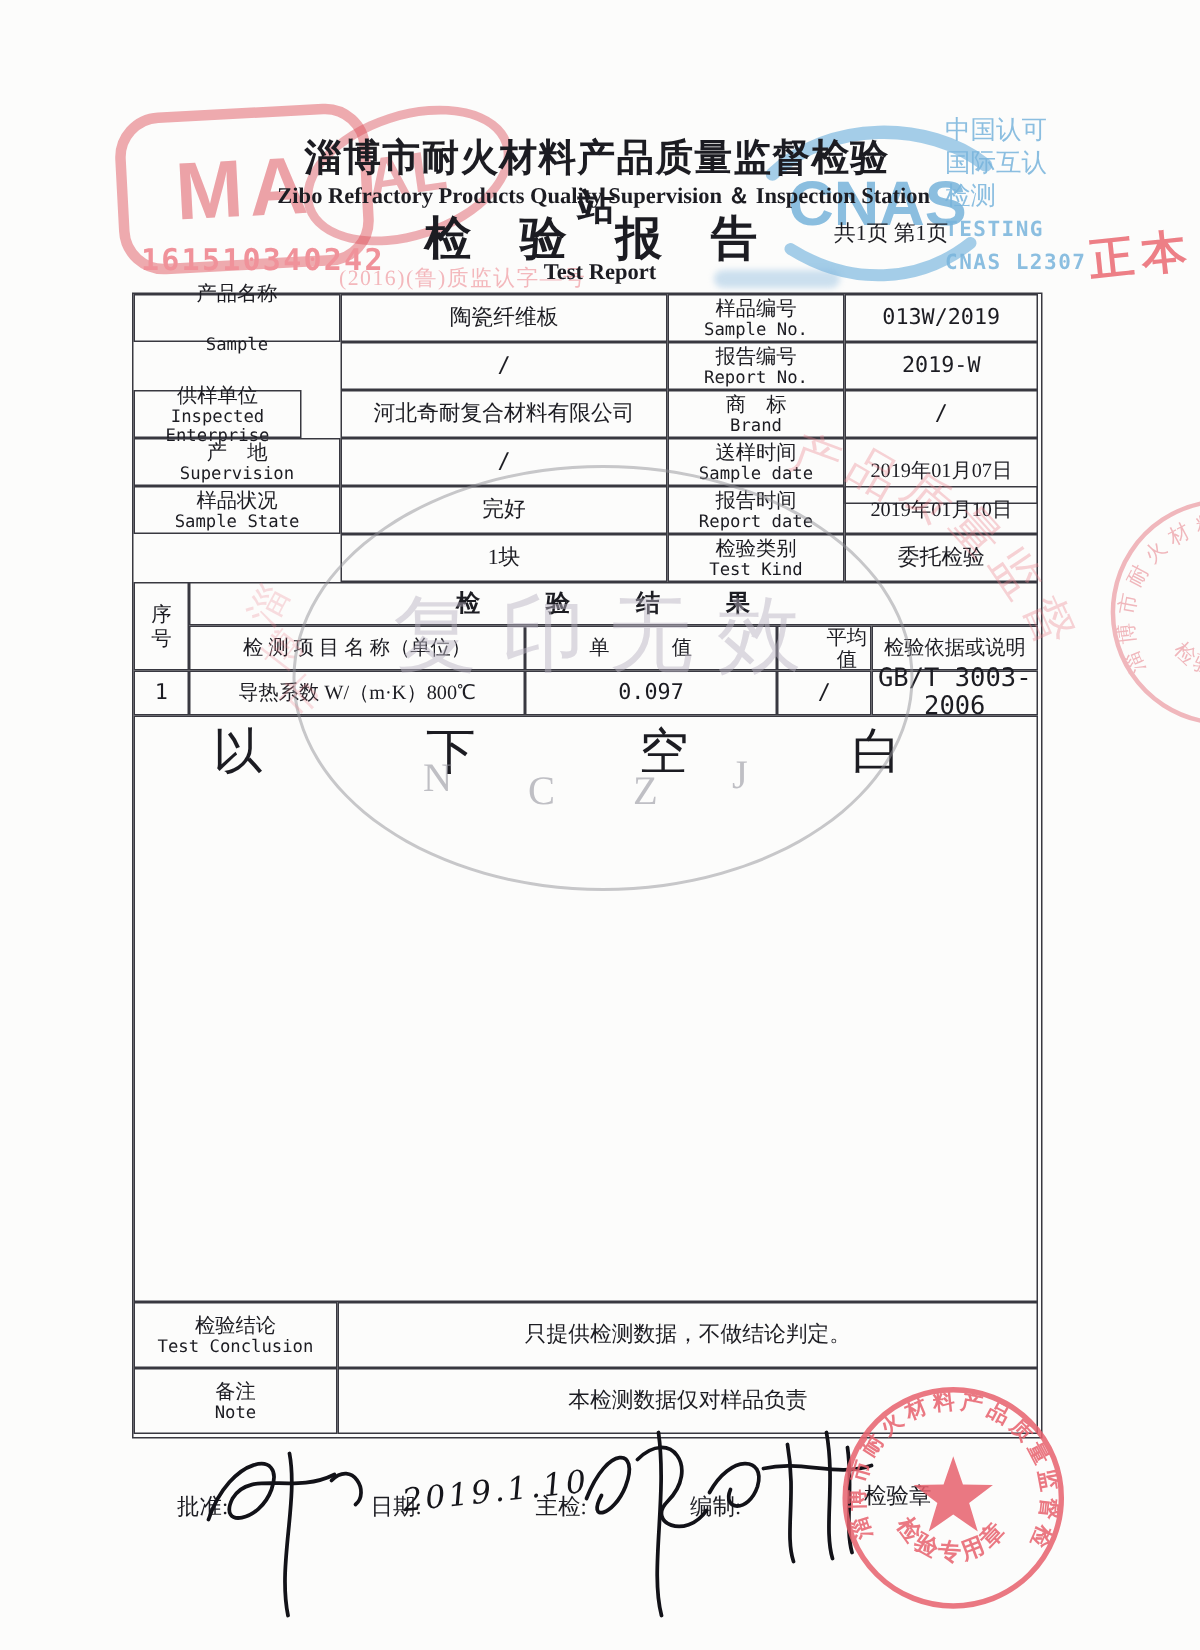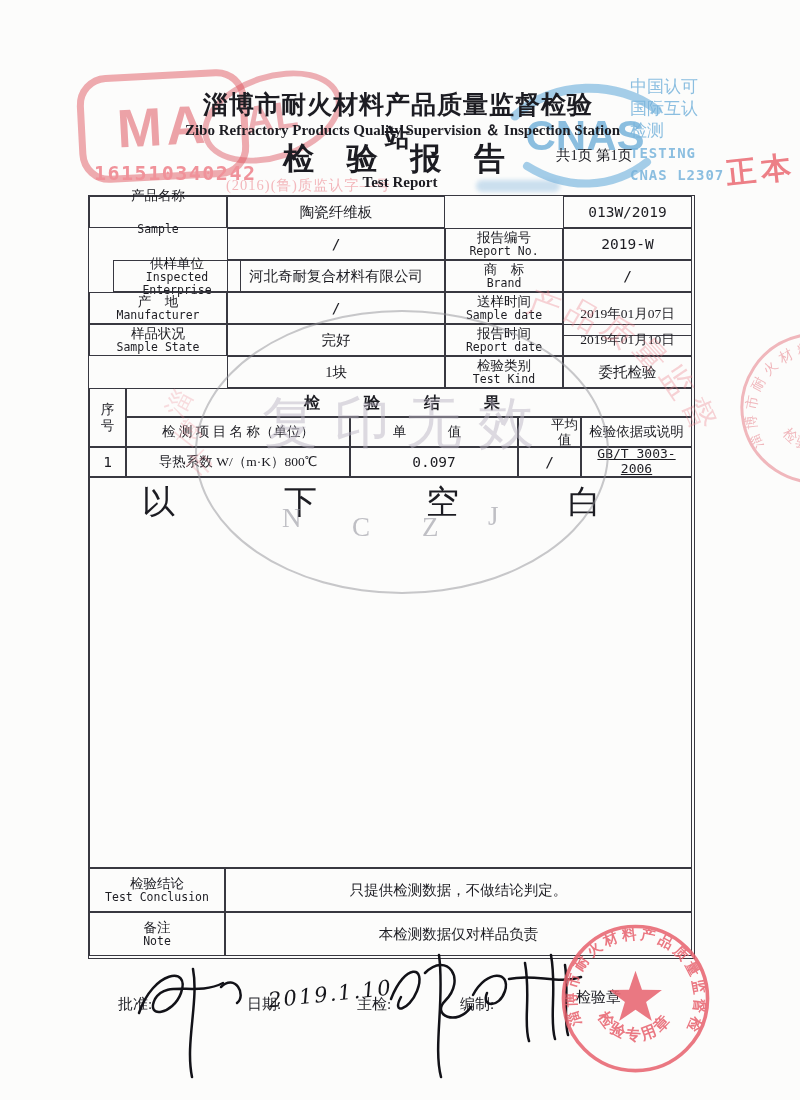--- a/index.html
+++ b/index.html
@@ -124,53 +124,57 @@
 
   <div class="abs frame"></div>
 
   <div class="cell" style="left:89px;top:196px;width:138px;height:32px;gap:20px;">
     <span class="cn">产品名称</span>
     <span class="en">Sample</span>
   </div>
   <div class="cell" style="left:227px;top:196px;width:218px;height:32px;">
     <span class="val">陶瓷纤维板</span>
   </div>
+  <div class="cell" style="left:445px;top:196px;width:118px;height:32px;">
+    <span class="cn">样品编号</span>
+    <span class="en">Sample No.</span>
+  </div>
   <div class="cell" style="left:563px;top:196px;width:129px;height:32px;">
     <span class="val lat">013W/2019</span>
   </div>
 
   <div class="cell" style="left:227px;top:228px;width:218px;height:32px;">
     <span class="val lat">/</span>
   </div>
   <div class="cell" style="left:445px;top:228px;width:118px;height:32px;">
     <span class="cn">报告编号</span>
     <span class="en">Report No.</span>
   </div>
   <div class="cell" style="left:563px;top:228px;width:129px;height:32px;">
     <span class="val lat">2019-W</span>
   </div>
 
-  <div class="cell" style="left:89px;top:260px;width:128px;height:32px;margin-left:24px;">
+  <div class="cell" style="left:89px;top:260px;width:112px;height:32px;">
     <span class="cn">供样单位</span>
     <span class="en">Inspected Enterprise</span>
   </div>
   <div class="cell" style="left:227px;top:260px;width:218px;height:32px;">
     <span class="val">河北奇耐复合材料有限公司</span>
   </div>
   <div class="cell" style="left:445px;top:260px;width:118px;height:32px;">
     <span class="cn">商　标</span>
     <span class="en">Brand</span>
   </div>
   <div class="cell" style="left:563px;top:260px;width:129px;height:32px;">
     <span class="val lat">/</span>
   </div>
 
   <div class="cell" style="left:89px;top:292px;width:138px;height:32px;">
     <span class="cn">产　地</span>
-    <span class="en">Manufacturer</span>
+    <span class="en">Supervision</span>
   </div>
   <div class="cell" style="left:227px;top:292px;width:218px;height:32px;">
     <span class="val lat">/</span>
   </div>
   <div class="cell" style="left:445px;top:292px;width:118px;height:32px;">
     <span class="cn">送样时间</span>
     <span class="en">Sample date</span>
   </div>
   <div class="cell" style="left:563px;top:292px;width:129px;height:44px;">
     <span class="val" style="font-size:13.5px;">2019年01月07日</span>
@@ -228,21 +232,21 @@
   <div class="cell" style="left:126px;top:447px;width:224px;height:30px;">
     <span class="val" style="font-size:13.5px;">导热系数 W/（m·K）800℃</span>
   </div>
   <div class="cell" style="left:350px;top:447px;width:168px;height:30px;">
     <span class="val lat">0.097</span>
   </div>
   <div class="cell" style="left:518px;top:447px;width:63px;height:30px;">
     <span class="val lat">/</span>
   </div>
   <div class="cell" style="left:581px;top:447px;width:111px;height:30px;">
-    <span class="val lat" style="font-size:13px;text-decoration:underline;">GB/T 3003-2006</span>
+    <span class="val lat" style="font-size:17px;">GB/T 3003-2006</span>
   </div>
 
   <div class="cell blank-note" style="left:89px;top:477px;width:603px;height:391px;">
     <span>以　下　空　白</span>
   </div>
 
   <div class="cell" style="left:225px;top:868px;width:467px;height:44px;">
     <span class="val">只提供检测数据，不做结论判定。</span>
   </div>
   <div class="cell" style="left:89px;top:868px;width:136px;height:44px;">

